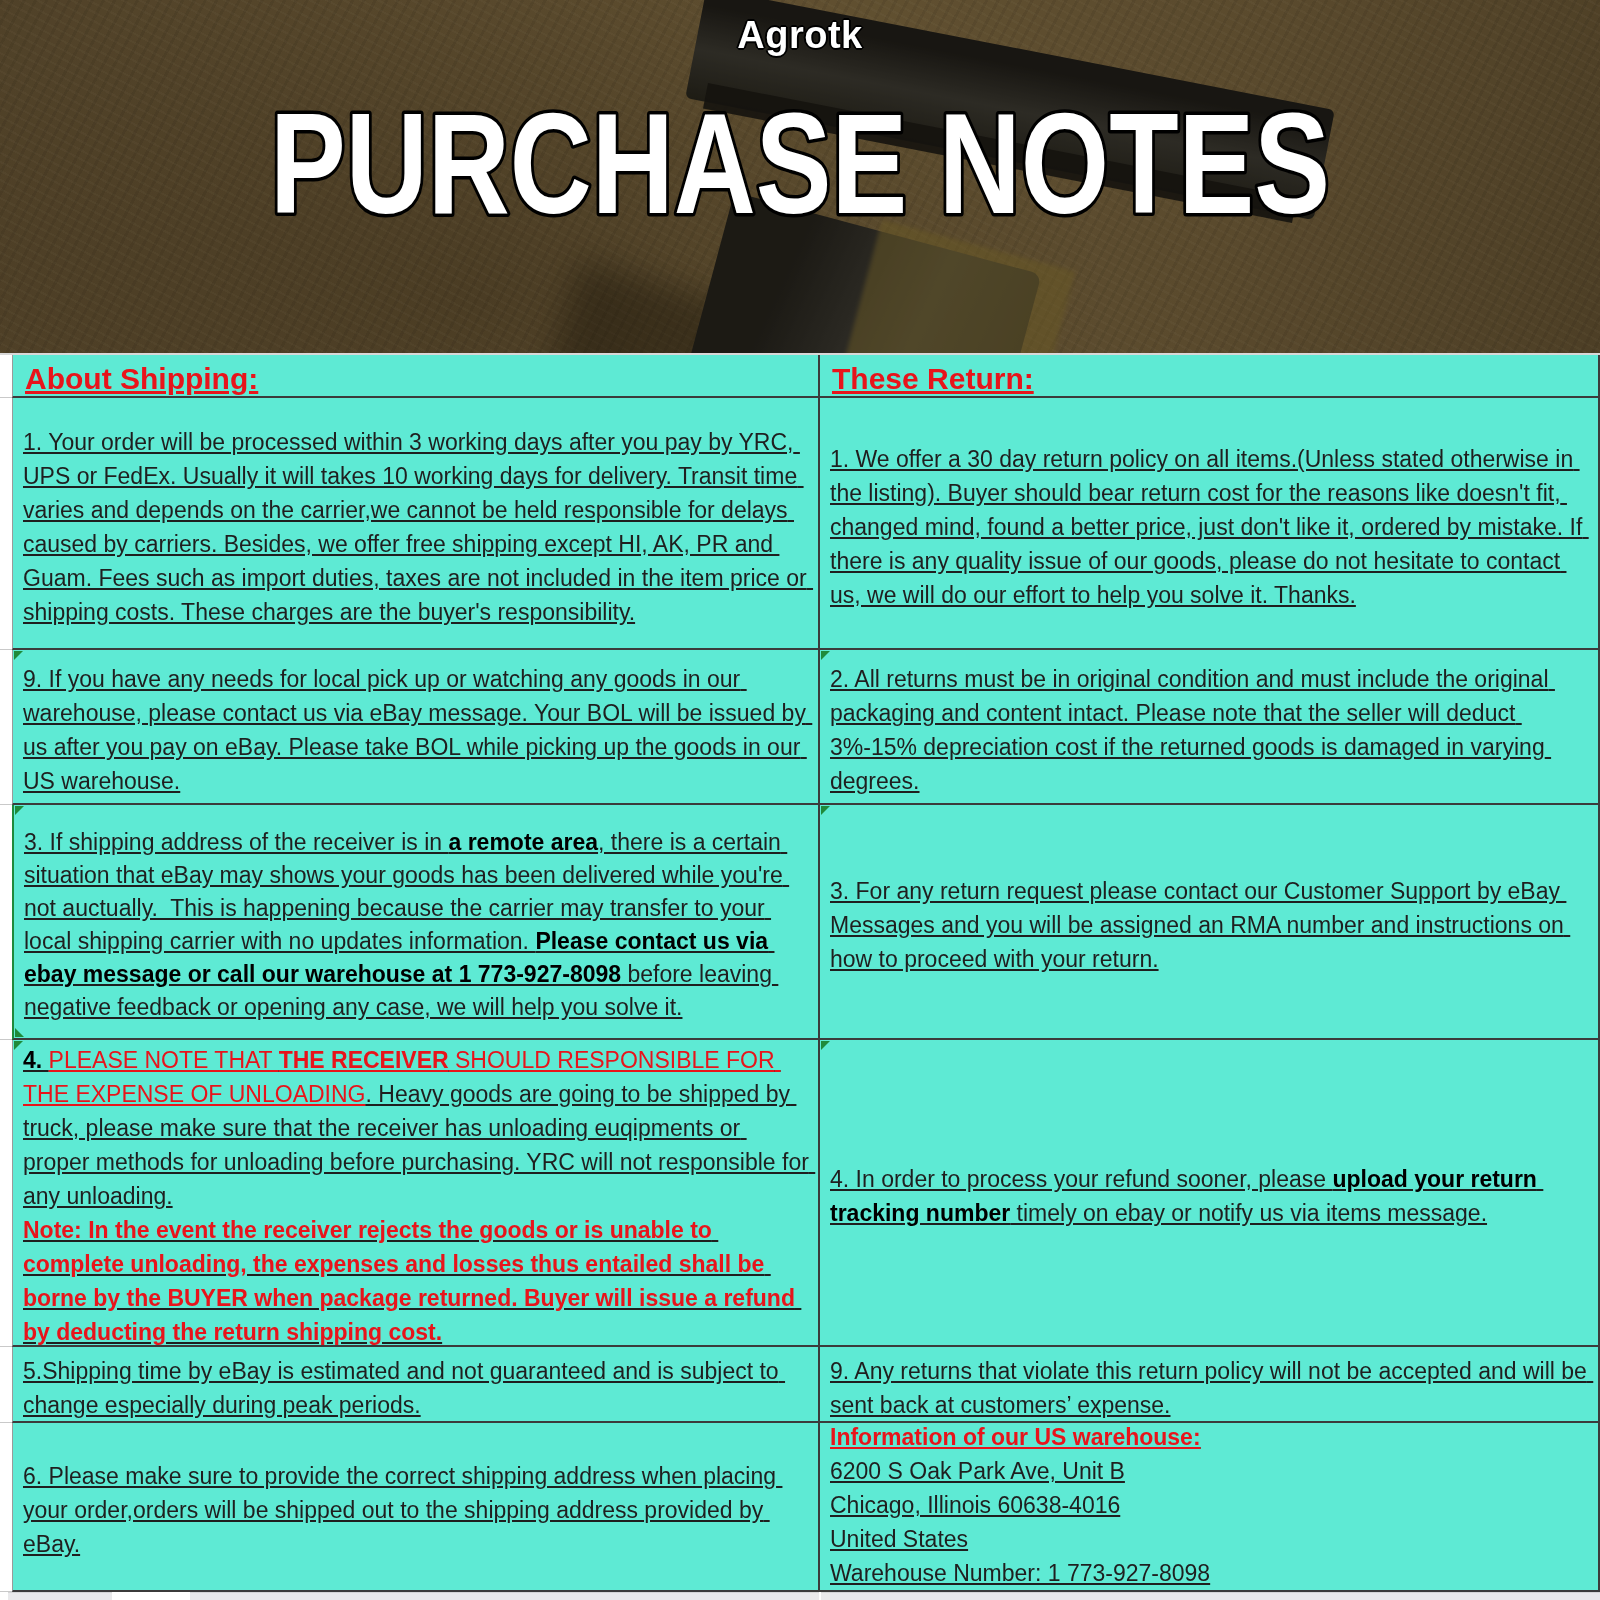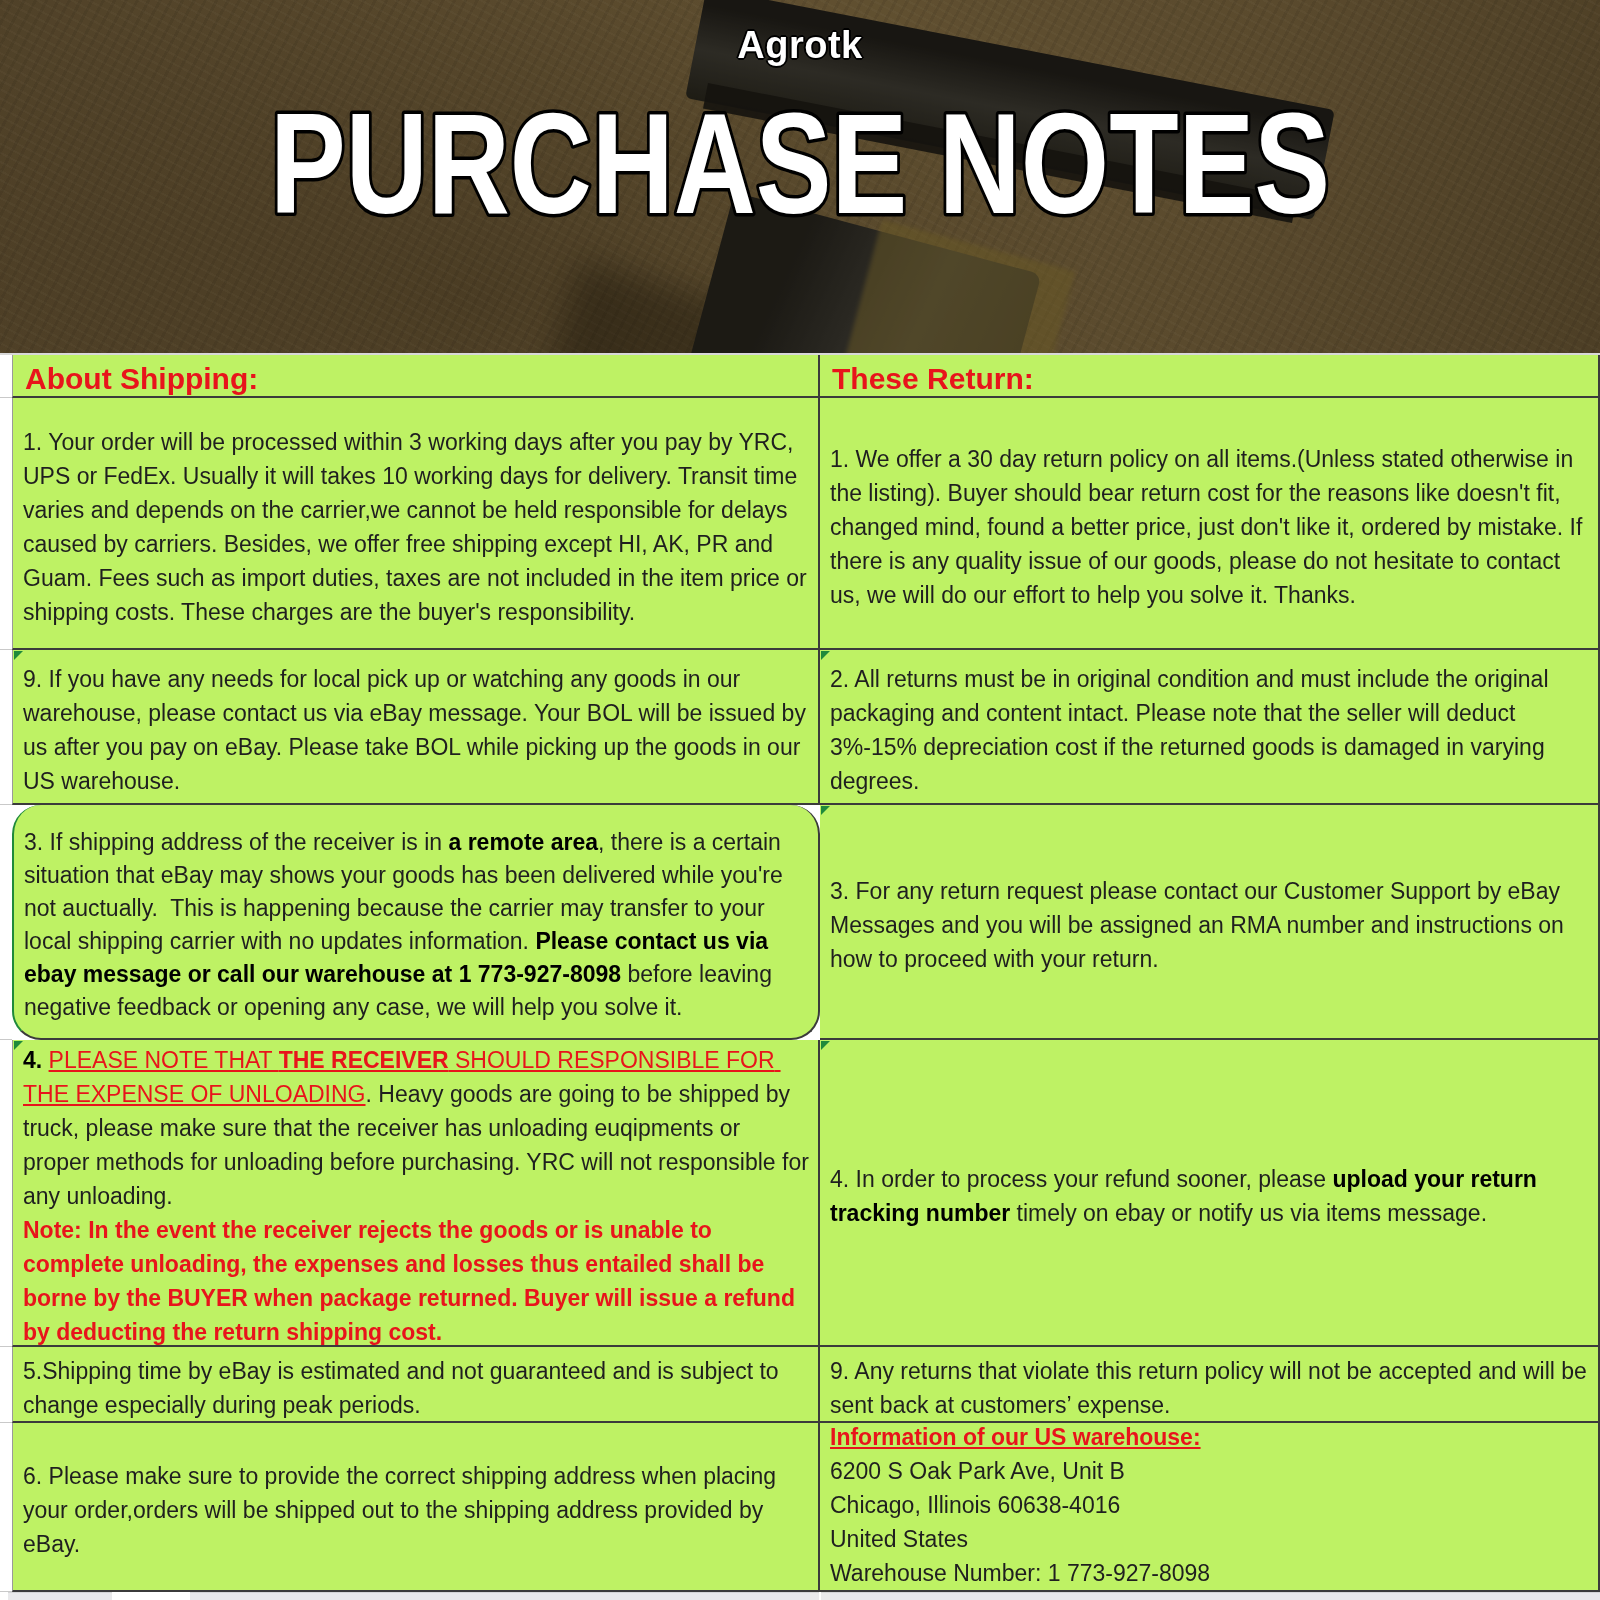--- a/index.html
+++ b/index.html
@@ -26,42 +26,42 @@
     transform:rotate(11deg);border-radius:6px;
     background:linear-gradient(#1d1d1b 15%,#40403a 55%,#26261f);}
   .m-head-bar{position:absolute;left:700px;top:140px;width:600px;height:26px;
     transform:rotate(11deg);background:#171715;opacity:.9;}
   .m-body{position:absolute;left:628px;top:220px;width:318px;height:780px;
     transform:rotate(15deg);border-radius:10px;
     background:linear-gradient(100deg,#23231f 18%,#50504a 50%,#33332d 85%);}
   .m-cab{position:absolute;left:836px;top:240px;width:200px;height:330px;
     transform:rotate(15deg);background:#a58d3c;opacity:.5;filter:blur(2px);}
   .hero-overlay{position:absolute;inset:0;background:rgba(18,12,6,.40);}
-  .brand{position:absolute;top:24px;left:0;width:1600px;text-align:center;
+  .brand{position:absolute;top:14px;left:0;width:1600px;text-align:center;
     font-size:38px;font-weight:bold;color:#fff;letter-spacing:.5px;
     text-shadow:-2px 0 0 #000,2px 0 0 #000,0 -2px 0 #000,0 2px 0 #000,
                 -1px -1px 0 #000,1px 1px 0 #000,-1px 1px 0 #000,1px -1px 0 #000;}
   .title-svg{position:absolute;left:0;top:0;}
 
   
   .sheet{position:absolute;left:0;top:353px;width:1600px;
     border-top:2px solid #d8d8d8;
     display:grid;grid-template-columns:12px 808px 780px;
     grid-template-rows:43px 252px 155px 235px 307px 76px 169px;
     background:#fff;}
   .gcell{border-bottom:1px solid var(--lite);background:#fff;}
-  .cell{position:relative;overflow:hidden;background:#bef264;
+  .cell{position:relative;overflow:hidden;background:#5eead4;
     border-bottom:2px solid var(--bd);border-right:2px solid var(--bd);
     display:flex;align-items:center;
     font-size:23px;line-height:34px;white-space:pre-wrap;
-    padding:7px 6px 0 10px;}
+    padding:7px 6px 0 10px;text-decoration:underline;}
   .cell.lcol{border-left:1px solid var(--gutter-line);}
   .cell.head{font-size:30px;font-weight:bold;color:var(--red);
     align-items:center;padding-left:12px;line-height:30px;}
-  .cell.lh33{line-height:33px;border-radius:29px;}
+  .cell.lh33{line-height:33px;}
   .cell.topalign{align-items:flex-end;padding-top:4px;}
   .cell .inner{width:100%;}
 
   
   .sg-n{color:var(--ink);}
   .sg-b{color:#000;font-weight:bold;}
   .sg-rb{color:var(--red);font-weight:bold;}
   .sg-ru{color:var(--red);text-decoration:underline;}
   .sg-rbu{color:var(--red);font-weight:bold;text-decoration:underline;}
 

